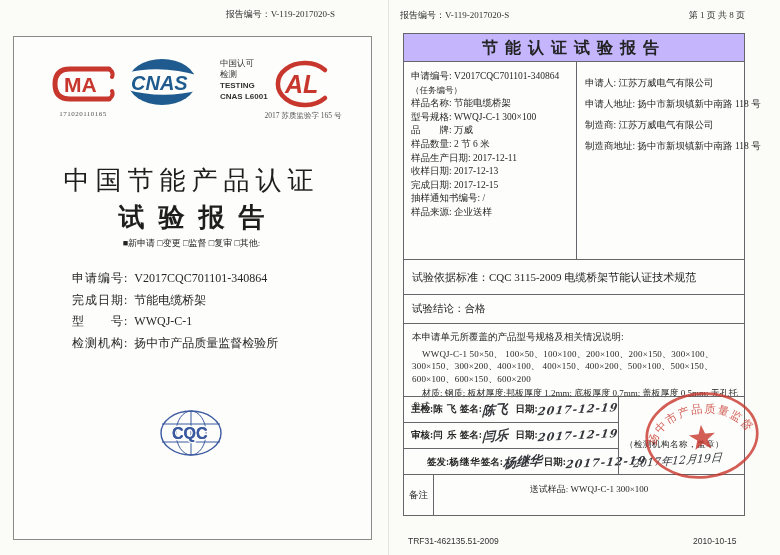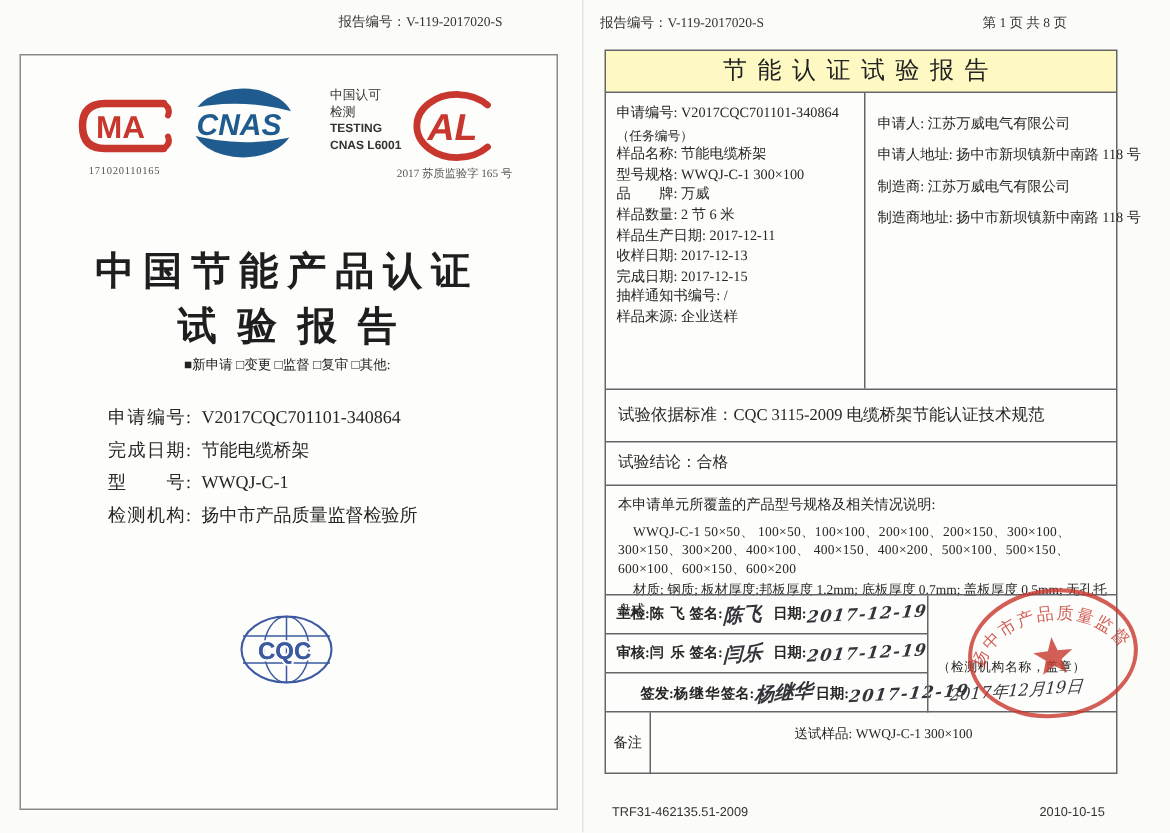--- a/index.html
+++ b/index.html
@@ -10,35 +10,35 @@
     -webkit-font-smoothing:antialiased;
   }
   .abs{position:absolute;}
   
   .lp-report-no{left:150px;top:8px;width:185px;text-align:right;font-size:9px;color:#333;}
   .lp-border{left:13px;top:36px;width:357px;height:502px;border:1px solid #8a8a88;background:#fdfdfb;}
   .cma-num{left:48px;top:110px;width:70px;text-align:center;font-size:7px;color:#555;letter-spacing:.5px;}
   .cal-cert{left:248px;top:111px;width:110px;text-align:center;font-size:7.5px;color:#555;}
   .accred{left:220px;top:58px;font-size:8.5px;line-height:11px;color:#333;font-family:Liberation Sans, sans-serif;}
   .accred .b{font-weight:bold;font-size:8px;}
-  .lp-title1{left:13px;top:163px;width:357px;text-align:center;font-size:26px;letter-spacing:6px;font-weight:700;color:#1e1e1e;}
+  .lp-title1{left:13px;top:163px;width:357px;text-align:center;font-size:26px;letter-spacing:6px;font-weight:400;color:#1e1e1e;}
   .lp-title2{left:13px;top:200px;width:357px;text-align:center;font-size:26px;letter-spacing:14px;font-weight:600;color:#1e1e1e;text-indent:14px;}
   .lp-checkline{left:13px;top:237px;width:357px;text-align:center;font-size:9px;color:#222;}
   .lp-fields{left:72px;top:268px;font-size:12px;}
   .lp-field{height:21.5px;line-height:21.5px;white-space:nowrap;}
   .lp-field .lbl{letter-spacing:1px;}
   .lp-field .val{margin-left:6px;}
   
   .page-divider{left:388px;top:0;width:1px;height:555px;background:#e4e4e0;}
   .rp-report-no{left:400px;top:9px;font-size:9px;color:#333;}
-  .rp-page-no{left:655px;top:9px;width:90px;font-size:9px;color:#333;}
+  .rp-page-no{left:655px;top:9px;width:90px;text-align:right;font-size:9px;color:#333;}
   .rp-table{left:403px;top:33px;width:340px;height:481px;border:1px solid #66666a;background:#fdfdfb;}
   .rp-table .row{position:absolute;left:0;width:100%;box-sizing:border-box;}
-  .r-title{top:0;height:28px;background:#fef9c3;border-bottom:1px solid #66666a;
-           text-align:center;line-height:28px;font-size:16px;letter-spacing:7px;font-weight:400;color:#222;}
+  .r-title{top:0;height:28px;background:#c4b5fd;border-bottom:1px solid #66666a;
+           text-align:center;line-height:28px;font-size:16px;letter-spacing:7px;font-weight:700;color:#222;}
   .r-info{top:28px;height:197px;}
   .info-left{position:absolute;left:0;top:0;width:172px;height:197px;box-sizing:border-box;
              padding:8px 4px 0 7px;font-size:9.5px;line-height:13.6px;white-space:nowrap;}
   .info-left div:nth-child(2){font-size:8.5px;}
   .info-right{position:absolute;left:172px;top:0;width:168px;height:197px;box-sizing:border-box;
               border-left:1px solid #66666a;padding:11px 2px 0 8px;font-size:9.5px;line-height:21px;white-space:nowrap;}
   .r-standard{top:225px;height:35px;border-top:1px solid #66666a;font-size:11px;line-height:34px;padding-left:8px;}
   .r-conclusion{top:260px;height:29px;border-top:1px solid #66666a;font-size:10.5px;line-height:28px;padding-left:8px;}
   .r-coverage{top:289px;height:73px;border-top:1px solid #66666a;padding:7px 6px 0 8px;font-size:9px;line-height:12.5px;}
   .cov-heading{font-size:9.5px;margin-bottom:4px;}

